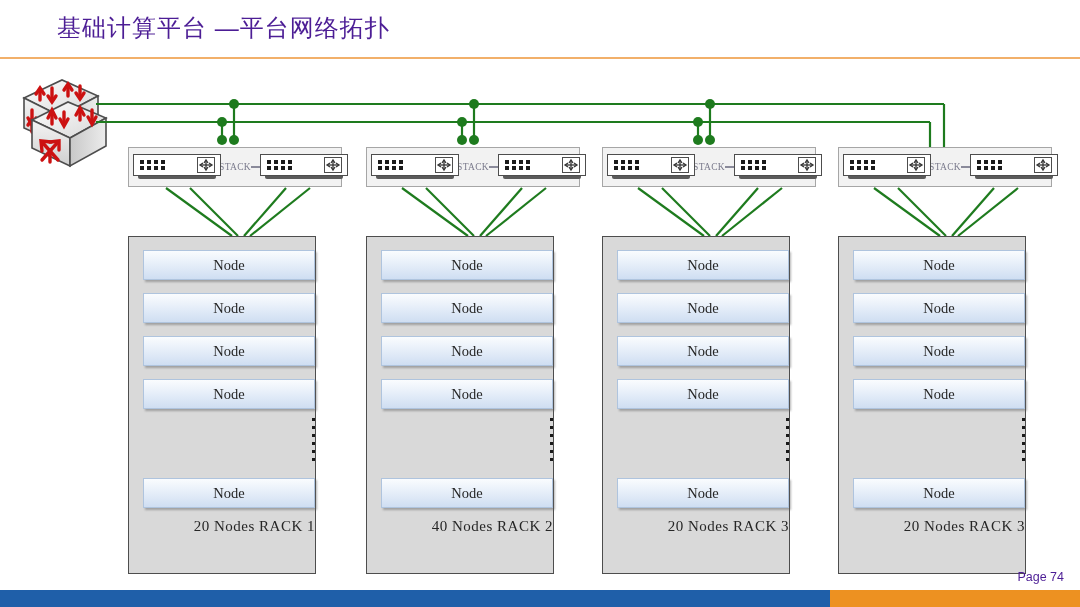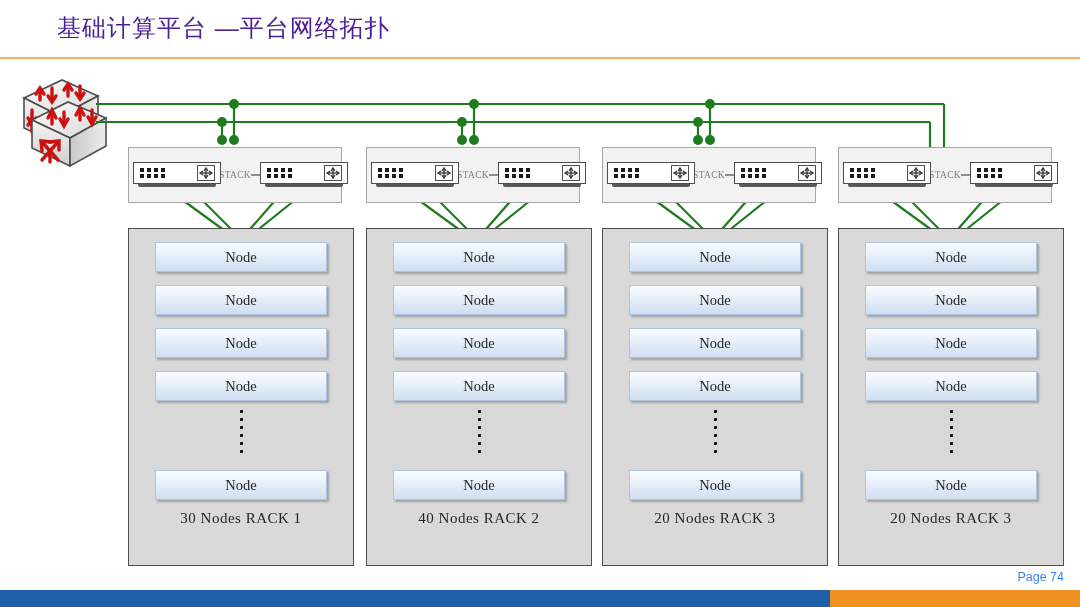--- a/index.html
+++ b/index.html
@@ -52,21 +52,21 @@
     width: 1080px;
     height: 607px;
     pointer-events: none;
   }
 
   
   .stack {
     position: absolute;
     top: 147px;
     width: 214px;
-    height: 56px;
+    height: 40px;
     background: #F2F2F2;
     border: 1.5px solid #A6A6A6;
     box-sizing: border-box;
     display: flex;
     align-items: center;
     justify-content: space-between;
     padding: 0 4px;
   }
   .switch {
     position: relative;
@@ -129,29 +129,29 @@
   .stack-label .dash {
     display: inline-block;
     width: 9px;
     height: 1.3px;
     background: #8A8A9A;
   }
 
   
   .rack {
     position: absolute;
-    top: 228px;
-    width: 226px;
+    top: 236px;
+    width: 188px;
     height: 338px;
     background: #D9D9D9;
     border: 1.5px solid #4D4D4D;
     box-sizing: border-box;
     display: flex;
     flex-direction: column;
-    align-items: center;
+    align-items: flex-end;
   }
   .node {
     width: 172px;
     height: 30px;
     margin-top: 13px;
     background: linear-gradient(to bottom, #FAFCFE 0%, #EAF1FA 38%, #CFDEF2 100%);
     border: 1px solid #AFC4DE;
     box-sizing: border-box;
     box-shadow: 1.5px 1.5px 2px rgba(90,90,90,0.45);
     display: flex;
@@ -183,21 +183,21 @@
     color: #262626;
     letter-spacing: 0.5px;
   }
 
   
   #page-number {
     position: absolute;
     right: 16px;
     top: 570px;
     font-size: 12.5px;
-    color: #3b82f6;
+    color: #4c1d95;
   }
   #footer-bar {
     position: absolute;
     left: 0;
     top: 590px;
     width: 1080px;
     height: 17px;
     display: flex;
   }
   #footer-bar .seg-blue {
@@ -593,21 +593,21 @@
   <div class="node">Node</div>
   <div class="ellipsis">
     <i></i>
       <i></i>
       <i></i>
       <i></i>
       <i></i>
       <i></i>
   </div>
   <div class="node">Node</div>
-  <div class="rack-label">30 Nodes RACK 1</div>
+  <div class="rack-label">20 Nodes RACK 1</div>
 </div>
 
 <div class="rack" style="left:366px">
   <div class="node">Node</div>
   <div class="node">Node</div>
   <div class="node">Node</div>
   <div class="node">Node</div>
   <div class="ellipsis">
     <i></i>
       <i></i>

